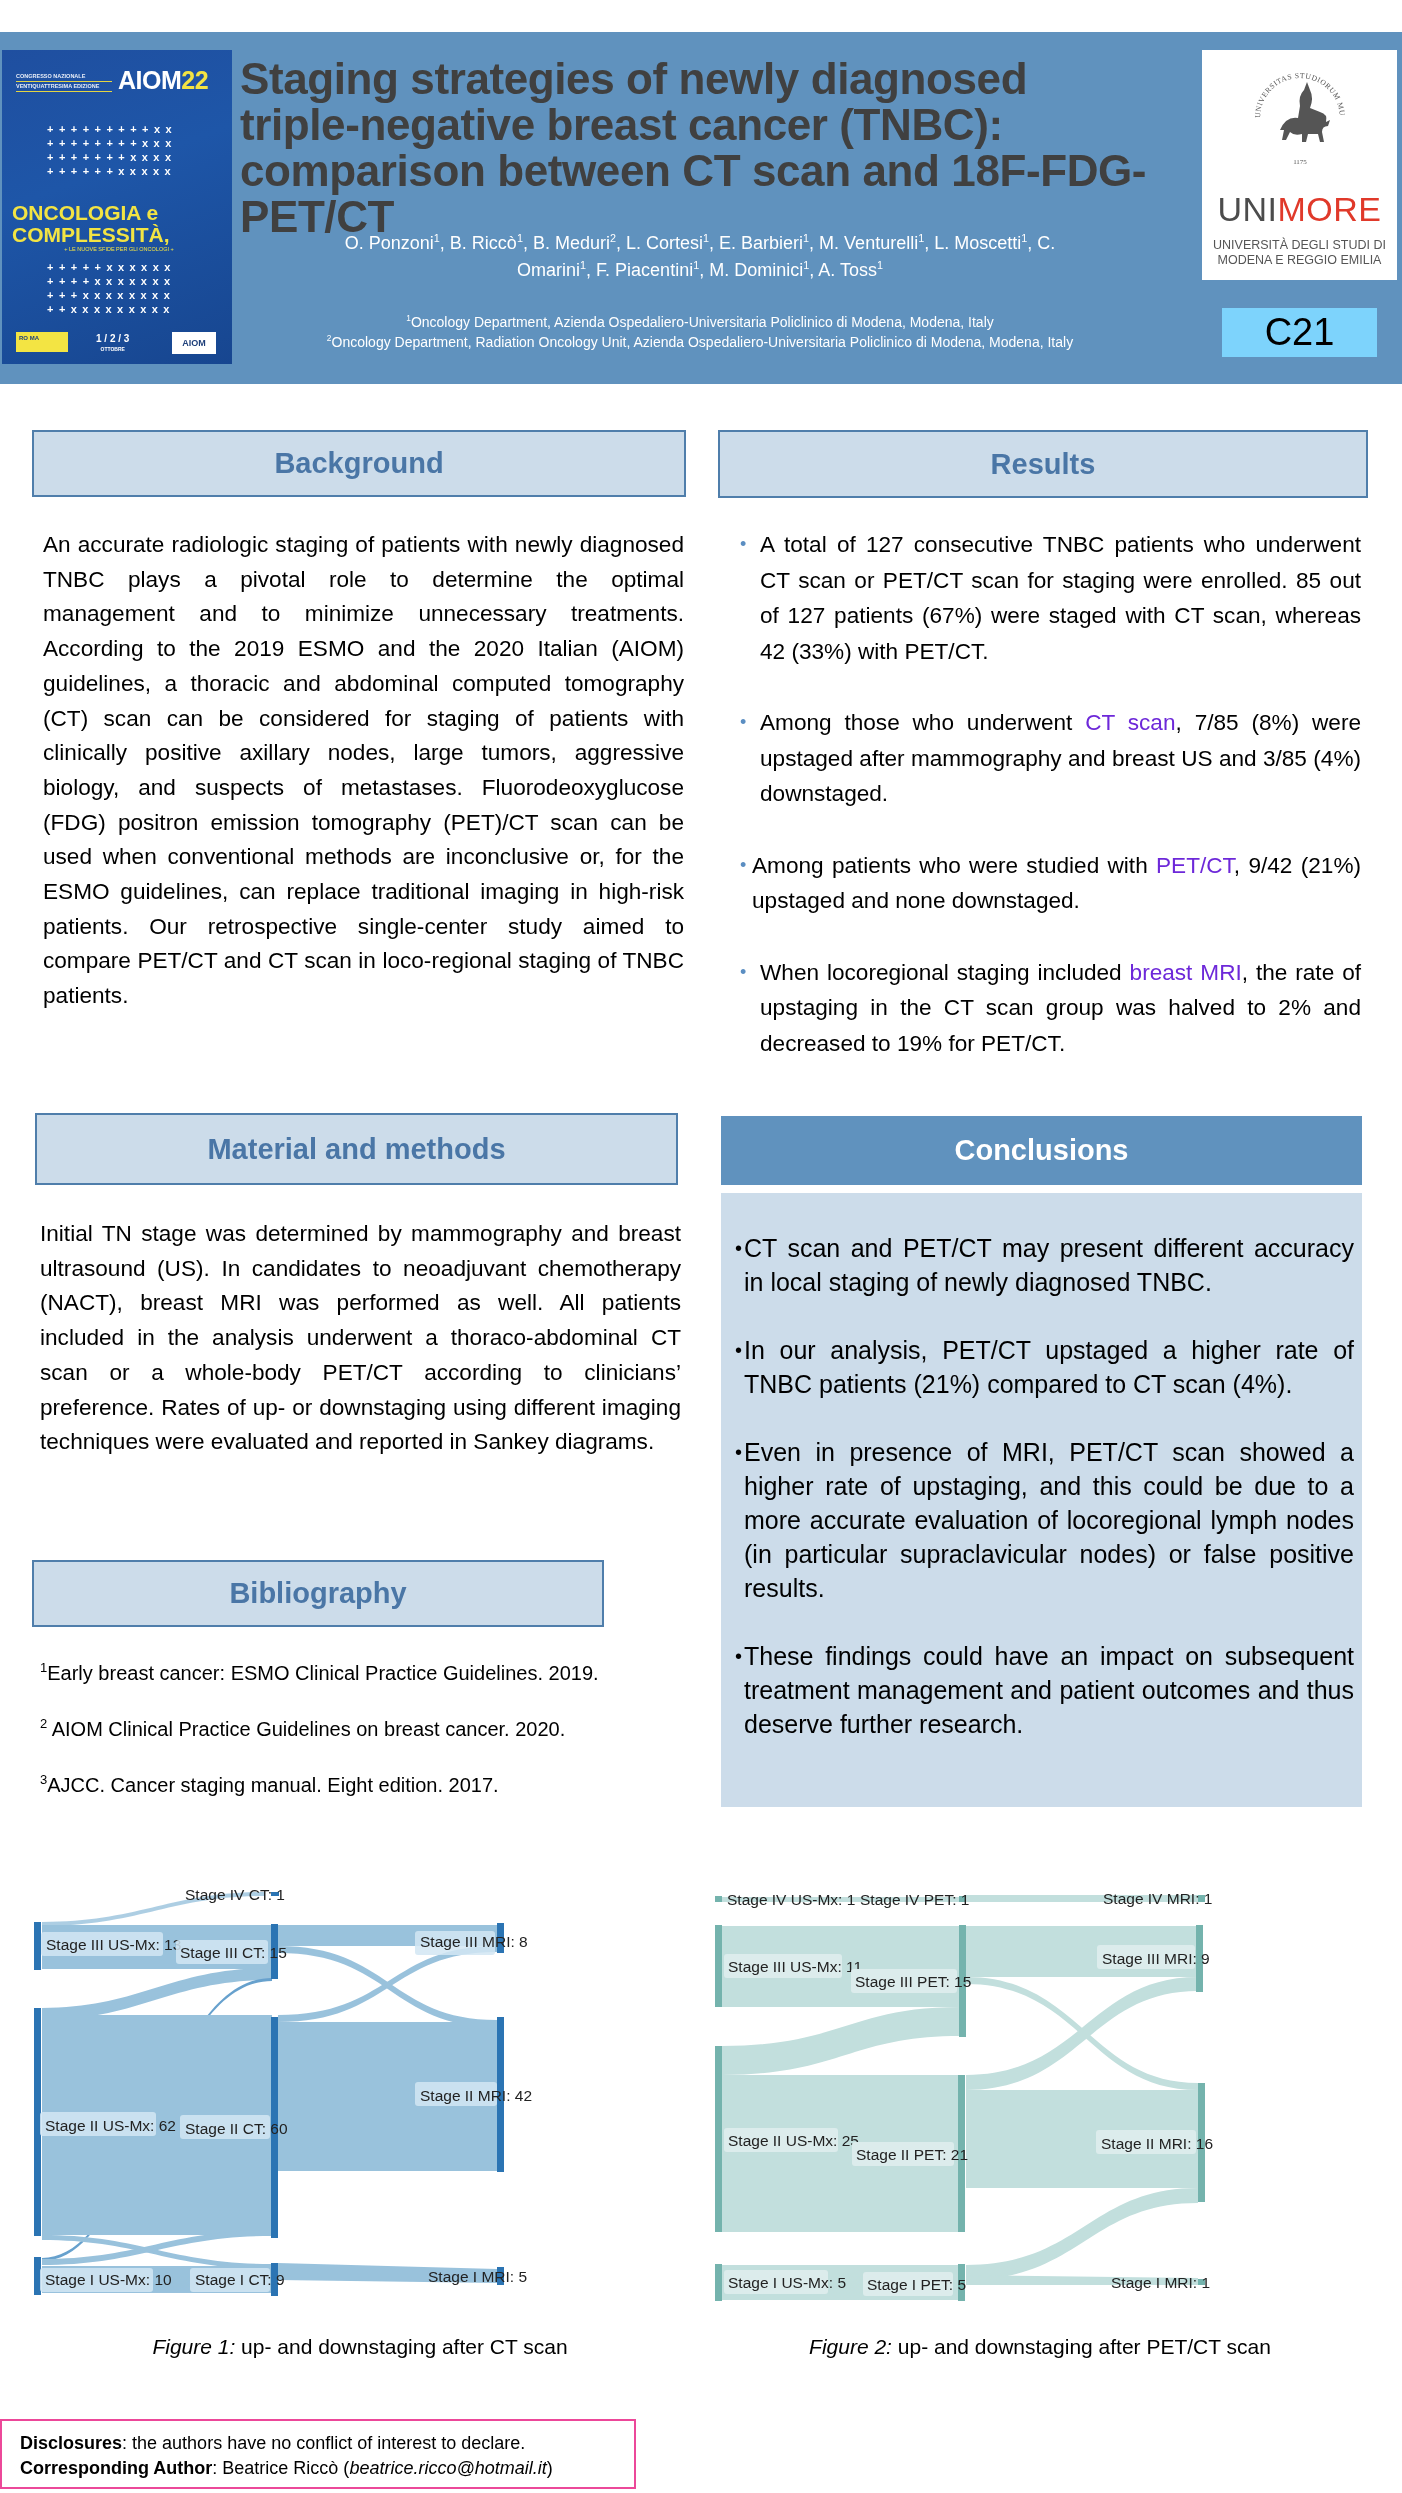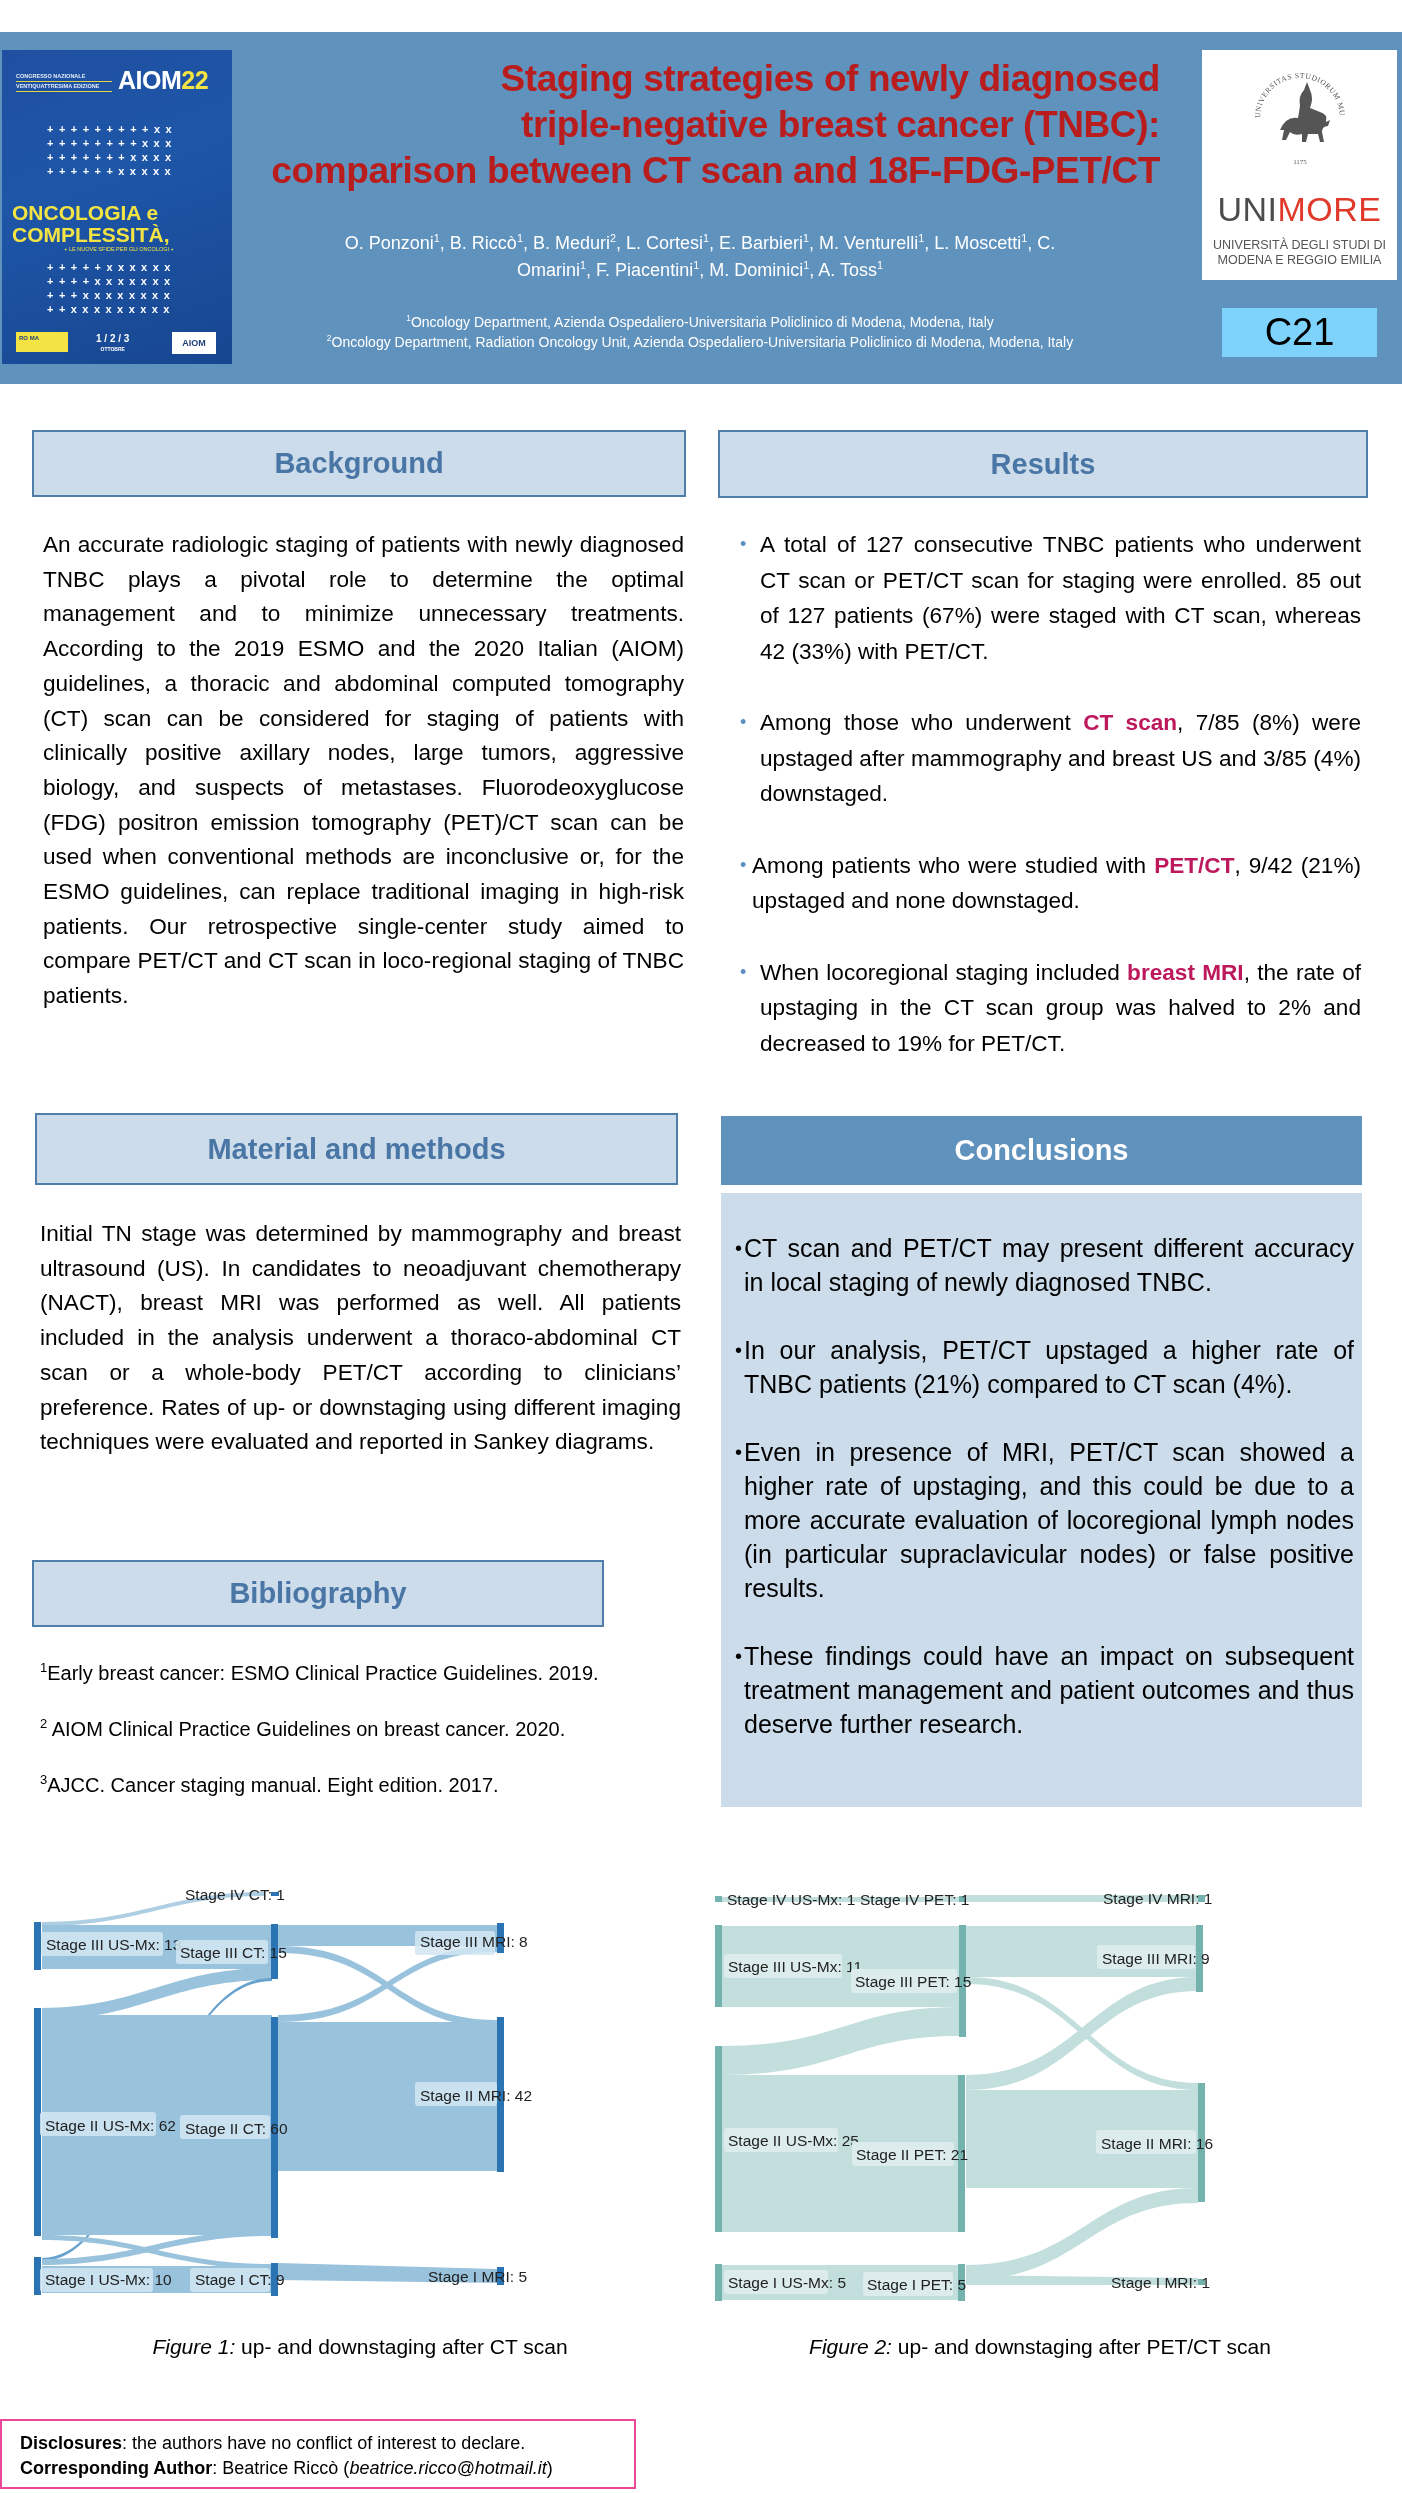--- a/index.html
+++ b/index.html
@@ -15,41 +15,41 @@
   .aiom .aiom-title { position: absolute; left: 116px; top: 16px; font-size: 25px; font-weight: bold; color: #fff; letter-spacing: -0.5px; }
   .aiom .aiom-title b { color: #f3e443; }
   .aiom .plus { position: absolute; left: 45px; width: 135px; font-size: 11px; font-weight: bold; color: #fff; letter-spacing: 1.2px; line-height: 14px; }
   .aiom .onco { position: absolute; left: 10px; top: 152px; width: 215px; color: #f3e443; font-weight: bold; font-size: 21px; line-height: 22px; }
   .aiom .sfide { position: absolute; left: 22px; top: 196px; width: 190px; font-size: 5.5px; color: #f3e443; text-align: center; }
   .aiom .roma { position: absolute; left: 14px; top: 282px; width: 52px; height: 20px; background: #f3e443; font-size: 6px; font-weight: bold; color: #1e3f7a; padding: 2px 3px; line-height: 8px; }
   .aiom .dates { position: absolute; left: 94px; top: 284px; color: #fff; font-size: 10px; font-weight: bold; text-align: center; line-height: 10px; }
   .aiom .dates small { display:block; font-size: 5px; }
   .aiom .badge { position: absolute; left: 170px; top: 282px; width: 44px; height: 22px; background: #fff; font-size: 9px; font-weight: bold; color: #1e3f7a; text-align: center; line-height: 22px; }
 
-  .title { left: 240px; top: 56px; width: 920px; text-align: right; color: #b91c1c; font-weight: bold; font-size: 37px; line-height: 46px; font-family: "Liberation Sans", sans-serif; letter-spacing: -0.4px; }
+  .title { left: 240px; top: 56px; width: 920px; text-align: left; color: #404040; font-weight: bold; font-size: 44px; line-height: 46px; font-family: "Liberation Sans", sans-serif; letter-spacing: -0.4px; }
   .authors { left: 260px; top: 230px; width: 880px; text-align: center; color: #fff; font-size: 18px; line-height: 27px; }
   .authors sup, .affil sup { font-size: 0.6em; vertical-align: super; line-height: 0; }
   .affil { left: 240px; top: 312px; width: 920px; text-align: center; color: #fff; font-size: 14px; line-height: 20px; }
 
   .unimore { left: 1202px; top: 50px; width: 195px; height: 230px; background: #fff; }
   .seal { position: absolute; left: 40px; top: 10px; width: 116px; height: 116px; border-radius: 50%; }
   .unimore-word { position: absolute; left: 0; top: 140px; width: 195px; text-align: center; font-size: 34px; letter-spacing: 0.5px; color: #4c4c4c; }
   .unimore-word .more { color: #e0392a; }
   .unimore-sub { position: absolute; left: 0; top: 188px; width: 195px; text-align: center; font-size: 12.5px; color: #555; line-height: 15px; }
   .code-box { left: 1222px; top: 308px; width: 155px; height: 49px; background: #7dd3fc; text-align: center; font-size: 38px; line-height: 49px; color: #000; }
 
   
   .sec-head { background: #ccdcea; border: 2px solid #4f7eab; text-align: center; color: #4a76a6; font-weight: bold; font-size: 29px; display: flex; align-items: center; justify-content: center; }
   .sec-head.dark { background: #6092be; color: #fff; border: none; }
 
   .body-text { font-size: 22.6px; line-height: 34.7px; text-align: justify; color: #000; }
   .results ul { list-style: none; }
   .results li { position: relative; padding-left: 34px; font-size: 22.6px; line-height: 35.5px; text-align: justify; }
   .results li::before { content: "\2022"; position: absolute; left: 14px; top: 0; color: #5b8ec2; font-size: 18px; }
-  .hl { color: #be185d; font-weight: bold; }
+  .hl { color: #6d28d9; font-weight: normal; }
 
   .concl-body { left: 721px; top: 1193px; width: 641px; height: 614px; background: #ccdcea; }
   .concl-body li { position: relative; list-style: none; padding-left: 23px; padding-right: 8px; font-size: 25px; line-height: 34px; text-align: justify; }
   .concl-body li::before { content: "\2022"; position: absolute; left: 14px; top: 0; font-size: 20px; }
 
   .biblio p { font-size: 20px; line-height: 26px; margin-bottom: 30px; }
   .biblio sup { font-size: 0.65em; vertical-align: super; line-height: 0; }
 
   .caption { font-size: 21px; text-align: center; }
   .caption i { }

